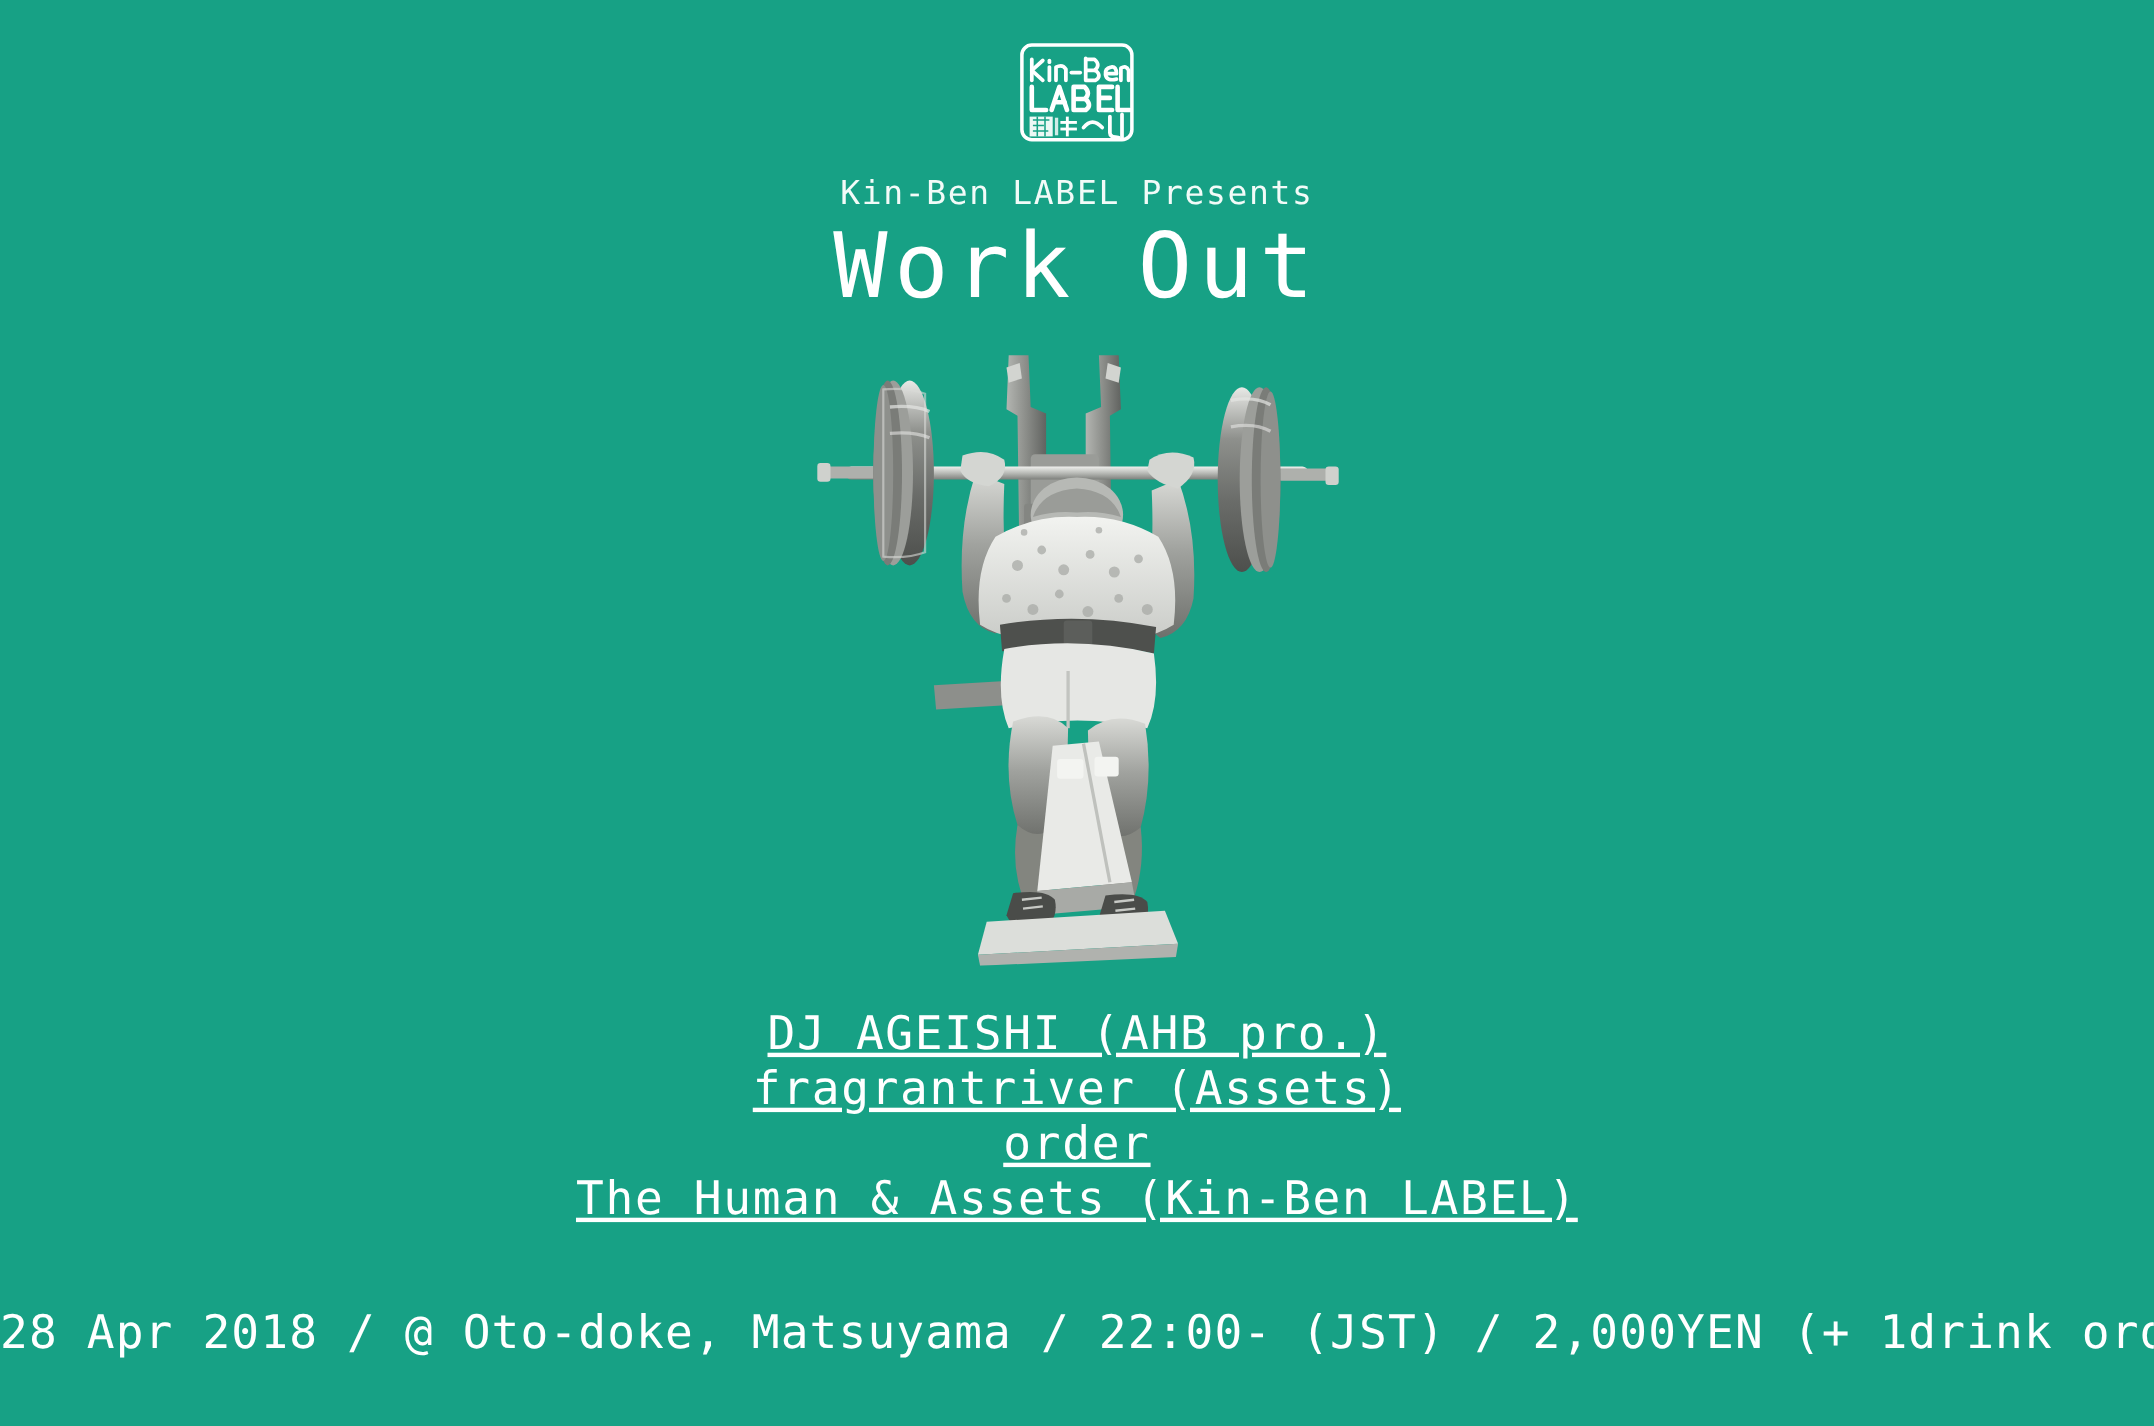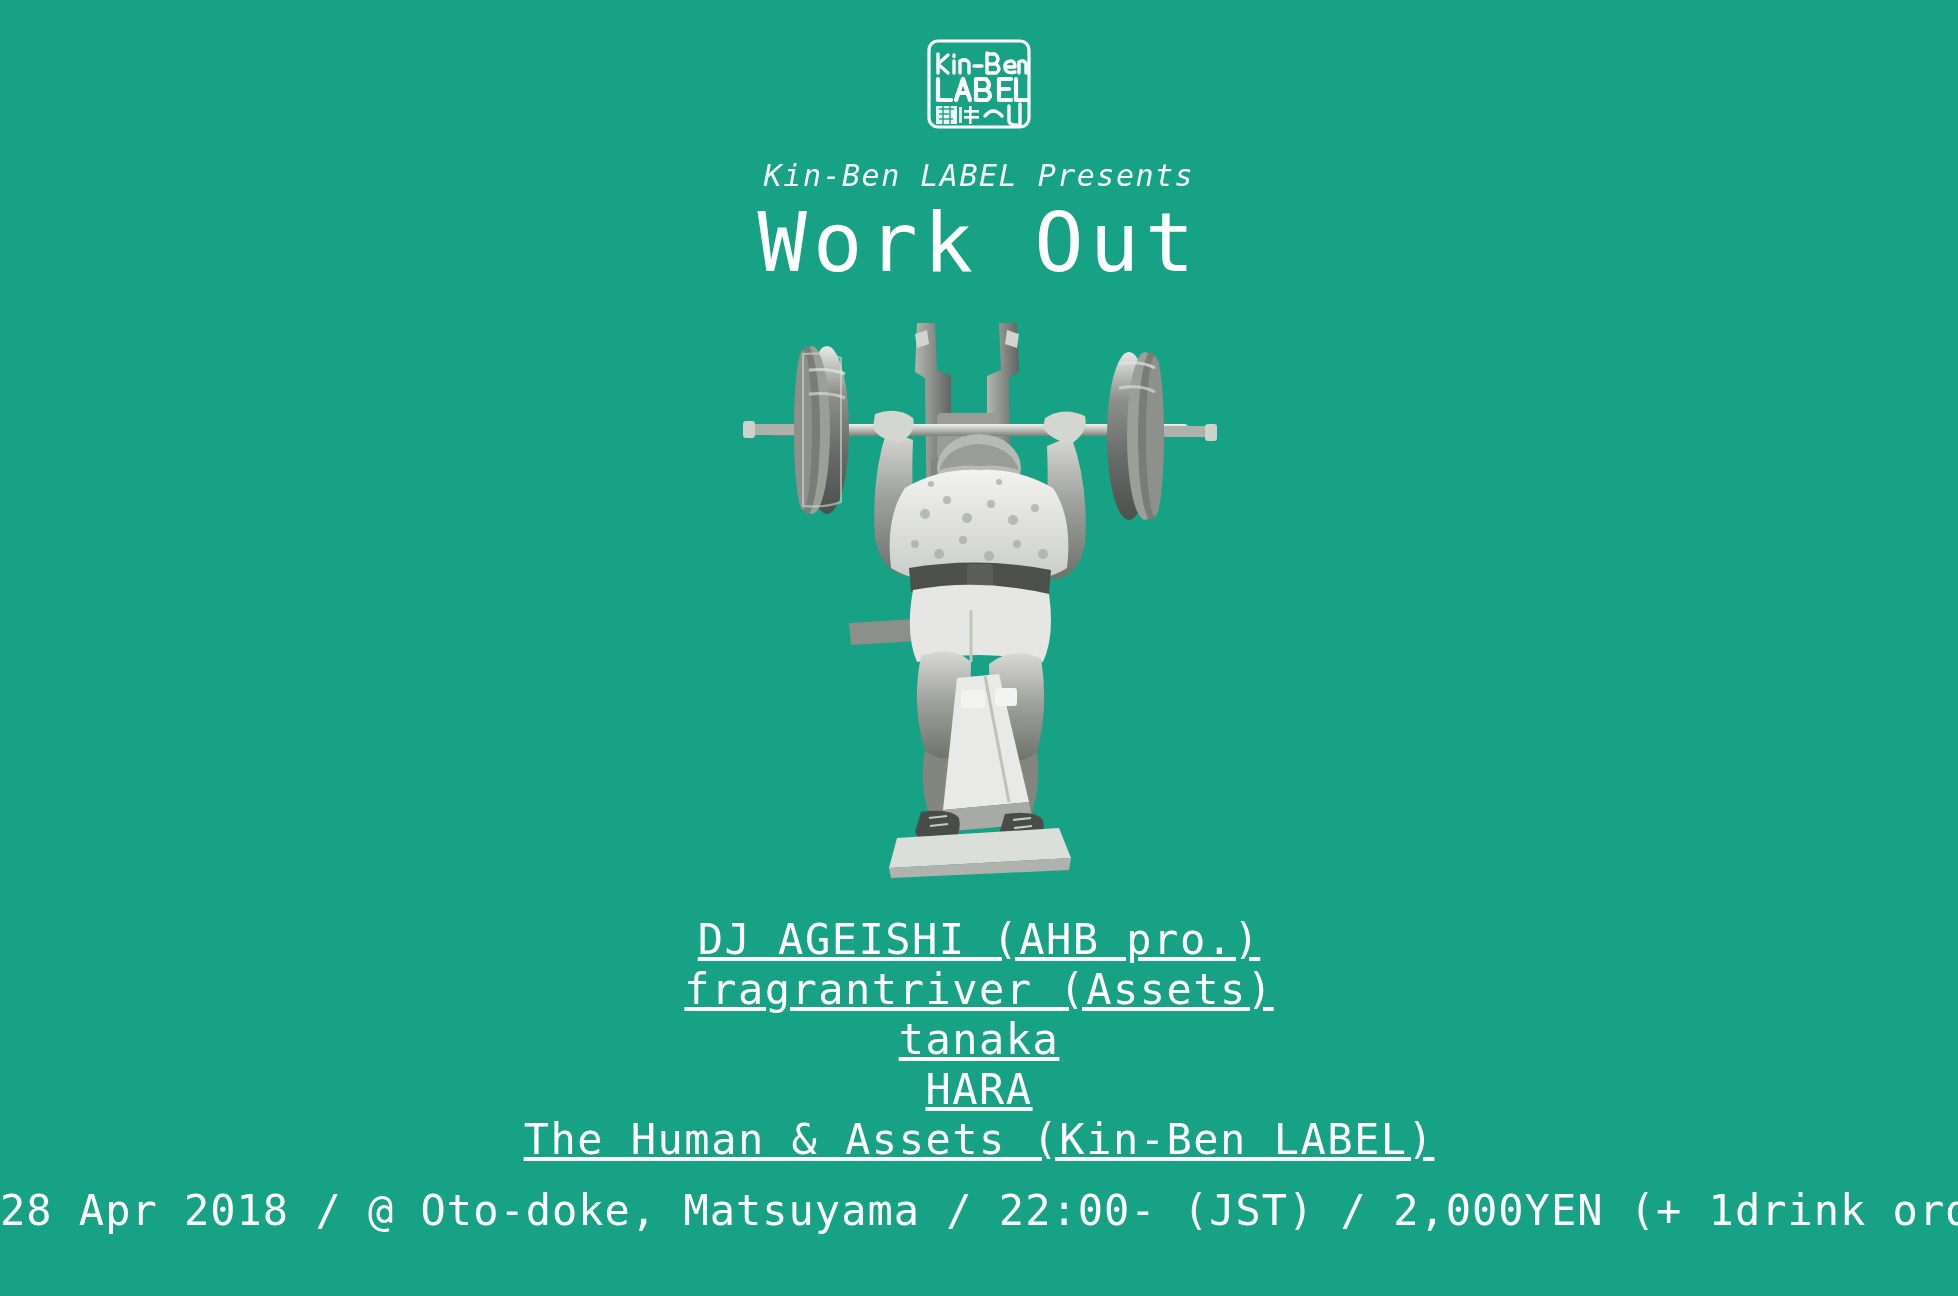--- a/index.html
+++ b/index.html
@@ -38,21 +38,20 @@
   .presents {
     position: absolute;
     top: 158px;
     left: 0;
     right: 0;
     text-align: center;
     color: #f2fbf8;
     font-size: 30px;
     letter-spacing: 1.5px;
     font-weight: 400;
-    font-style: italic;
   }
 
   
   .title {
     position: absolute;
     top: 196px;
     left: 0;
     right: 0;
     text-align: center;
     color: #ffffff;
@@ -298,20 +297,19 @@
       </g>
 
       <path d="M198 520 L360 510 L372 540 L190 550 Z" fill="#dcdeda"></path>
       <path d="M190 550 L372 540 L370 552 L192 560 Z" fill="#b0b2ae"></path>
     </svg>
   </div>
 
   <div class="lineup">
     <div class="act">DJ AGEISHI (AHB pro.)</div>
     <div class="act">fragrantriver (Assets)</div>
-    <div class="act">tanaka</div>
-    <div class="act">HARA</div>
+    <div class="act">order</div>
     <div class="act">The Human &amp; Assets (Kin-Ben LABEL)</div>
   </div>
 
   <div class="details">28 Apr 2018 / @ Oto-doke, Matsuyama / 22:00- (JST) / 2,000YEN (+ 1drink order)</div>
 
 </div>
 
 </body></html>

